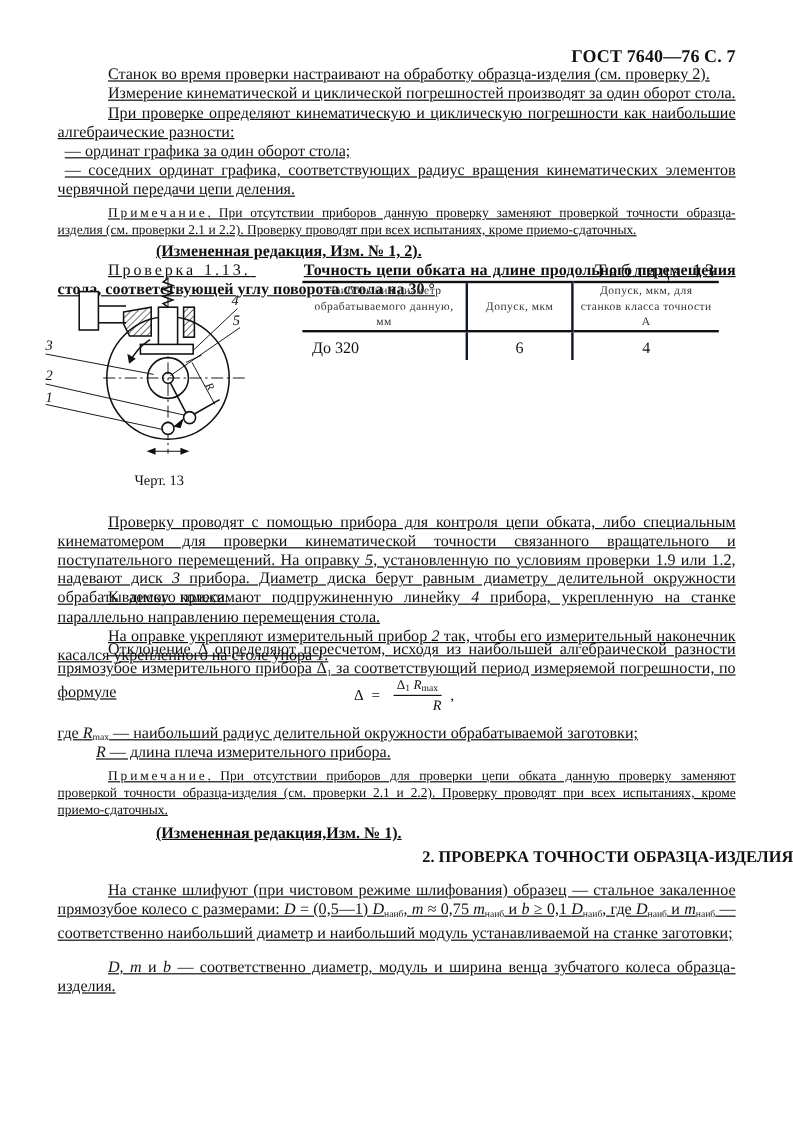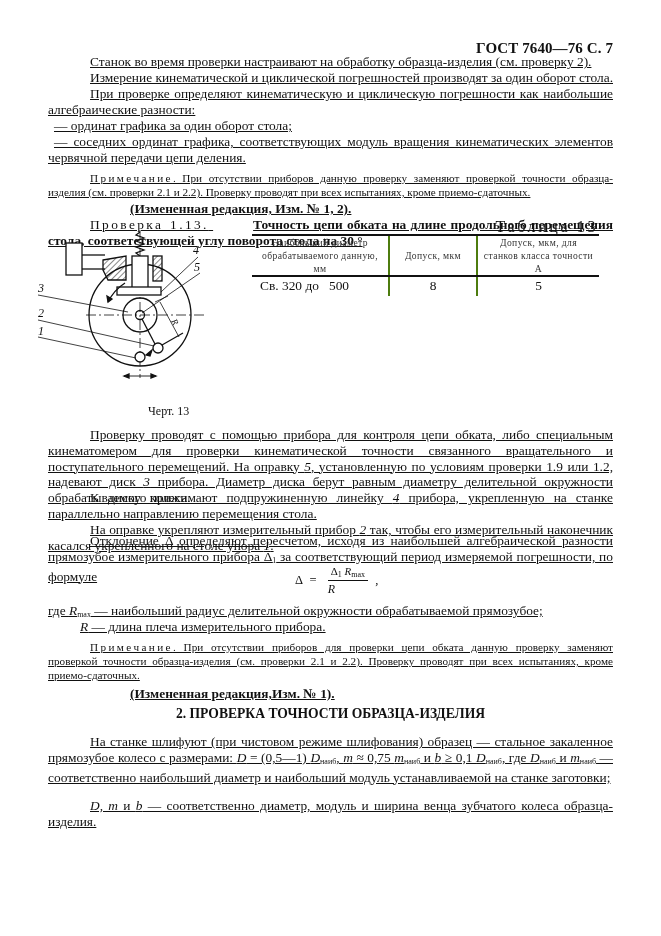--- a/index.html
+++ b/index.html
@@ -12,59 +12,59 @@
   .small { font-size: 11.2px; line-height: 14px; }
   .spaced { letter-spacing: 2.4px; }
   .bold { font-weight: bold; margin-left: 40px; }
   i { font-style: italic; }
   .tbl-cap { right: 63px; top: 218px; font-size: 16px; letter-spacing: 2.6px; }
   table.t13 { position: absolute; left: 252px; top: 234px; width: 347px; border-collapse: collapse; font-size: 13.4px; }
   table.t13 th { font-weight: normal; font-size: 9.6px; line-height: 13px; letter-spacing: 0.4px; color: #333; height: 37px; padding: 0 4px;
                  border-top: 2px solid #111; border-bottom: 2px solid #111; text-align: center; vertical-align: middle; }
   table.t13 td { height: 18.5px; padding: 0; text-align: center; vertical-align: middle; }
   table.t13 td.c1 { text-align: left; padding-left: 8px; }
-  table.t13 .bl { border-left: 2px solid #4d7c0f; }
-  .fig-cap { left: 112px; top: 404px; font-size: 12px; margin-left: 36px; }
+  table.t13 .bl { border-left: 2px solid #0f172a; }
+  .fig-cap { left: 112px; top: 393px; font-size: 12px; }
   .formula { left: 295px; top: 565px; font-size: 12.5px; }
-  .frac { display: inline-block; vertical-align: middle; text-align: left; margin: 0 4px; }
+  .frac { display: inline-block; vertical-align: middle; text-align: right; margin: 0 4px; }
   .frac .num { display: block; border-bottom: 1.5px solid #111; padding: 0 3px 1px 3px; font-size: 11px; }
   .frac .den { display: block; font-size: 12px; padding-top: 1px; }
   sub { font-size: 8px; vertical-align: -2px; }
-  .section { left: 0; width: 661px; top: 706px; text-align: center; font-weight: bold; font-size: 13.6px; }
+  .section { left: 0; width: 661px; top: 706px; text-align: right; font-weight: bold; font-size: 13.6px; }
 </style>
 </head>
 <body>
 
 <div class="abs hdr">ГОСТ 7640—76 С. 7</div>
 
 <div class="p ind" style="top:54px">Станок во время проверки настраивают на обработку образца-изделия (см. проверку 2).</div>
 <div class="p ind" style="top:70px">Измерение кинематической и циклической погрешностей производят за один оборот стола.</div>
 <div class="p ind" style="top:86px">При проверке определяют кинематическую и циклическую погрешности как наибольшие алгебраические разности:</div>
 <div class="p" style="top:118px; padding-left:6px; width:559px">— ординат графика за один оборот стола;</div>
-<div class="p" style="top:134px; text-indent:6px">— соседних ординат графика, соответствующих модуль вращения кинематических элементов червячной передачи цепи деления.</div>
+<div class="p" style="top:134px; text-indent:6px">— соседних ординат графика, соответствующих радиус вращения кинематических элементов червячной передачи цепи деления.</div>
 
 <div class="p small ind" style="top:171px"><span class="spaced">Примечание</span><span>. При отсутствии приборов данную проверку заменяют проверкой точности образца-изделия (см. проверки 2.1 и 2.2). Проверку проводят при всех испытаниях, кроме приемо-сдаточных.</span></div>
 
 <div class="p ind bold" style="top:201px">(Измененная редакция, Изм. № 1, 2).</div>
 <div class="p ind" style="top:217px; width:565px"><span class="spaced">Проверка 1.13.</span> <span class="bold">Точность цепи обката на длине продольного перемещения стола, соответствующей углу поворота стола на 30 °</span></div>
 
 <div class="abs tbl-cap">Таблица 13</div>
 <table class="t13">
   <thead>
     <tr>
       <th style="width:128px">Наибольший диаметр обрабатываемого данную, мм</th>
       <th class="bl" style="width:78px">Допуск, мкм</th>
       <th class="bl">Допуск, мкм, для станков класса точности А</th>
     </tr>
   </thead>
   <tbody>
     <tr>
-      <td class="c1" style="white-space:pre">Св. 320 до   500</td>
-      <td class="bl">8</td>
-      <td class="bl">5</td>
+      <td class="c1" style="padding-top:4px">До  320</td>
+      <td class="bl" style="padding-top:4px">6</td>
+      <td class="bl" style="padding-top:4px">4</td>
     </tr>
   </tbody>
 </table>
 
 <svg class="abs" style="left:0; top:225px" width="240" height="170" viewBox="0 225 240 170">
   <defs>
     <pattern id="hatch" width="4" height="4" patternUnits="userSpaceOnUse" patternTransform="rotate(45)">
       <line x1="0" y1="0" x2="0" y2="4" stroke="#111" stroke-width="1"></line>
     </pattern>
   </defs>
@@ -140,21 +140,21 @@
 <div class="abs formula">
   <span>Δ</span>
   <span style="margin:0 4px">=</span>
   <span class="frac">
     <span class="num"><span>Δ</span><sub>1</sub> <i>R</i><sub>max</sub></span>
     <i class="den">R</i>
   </span>
   <span>,</span>
 </div>
 
-<div class="p" style="top:603px"><span>где </span><i>R</i><sub>max</sub><span> — наибольший радиус делительной окружности обрабатываемой прямозубое;</span></div>
+<div class="p" style="top:603px"><span>где </span><i>R</i><sub>max</sub><span> — наибольший радиус делительной окружности обрабатываемой заготовки;</span></div>
 <div class="p" style="top:619px; padding-left:32px; width:533px"><i>R</i><span> — длина плеча измерительного прибора.</span></div>
 
 <div class="p small ind" style="top:640px"><span class="spaced">Примечание</span><span>. При отсутствии приборов для проверки цепи обката данную проверку заменяют проверкой точности образца-изделия (см. проверки 2.1 и 2.2). Проверку проводят при всех испытаниях, кроме приемо-сдаточных.</span></div>
 
 <div class="p ind bold" style="top:686px">(Измененная редакция,Изм. № 1).</div>
 
 <div class="abs section">2. ПРОВЕРКА ТОЧНОСТИ ОБРАЗЦА-ИЗДЕЛИЯ</div>
 
 <div class="p ind" style="top:734px"><span>На станке шлифуют (при чистовом режиме шлифования) образец — стальное закаленное прямозубое колесо с размерами: </span><i>D</i><span> = (0,5—1) </span><i>D</i><sub>наиб</sub><span>, </span><i>m</i><span> ≈ 0,75 </span><i>m</i><sub>наиб</sub><span> и </span><i>b</i><span> ≥ 0,1 </span><i>D</i><sub>наиб</sub><span>, где </span><i>D</i><sub>наиб</sub><span> и </span><i>m</i><sub>наиб</sub><span> — соответственно наибольший диаметр и наибольший модуль устанавливаемой на станке заготовки;</span></div>
 

